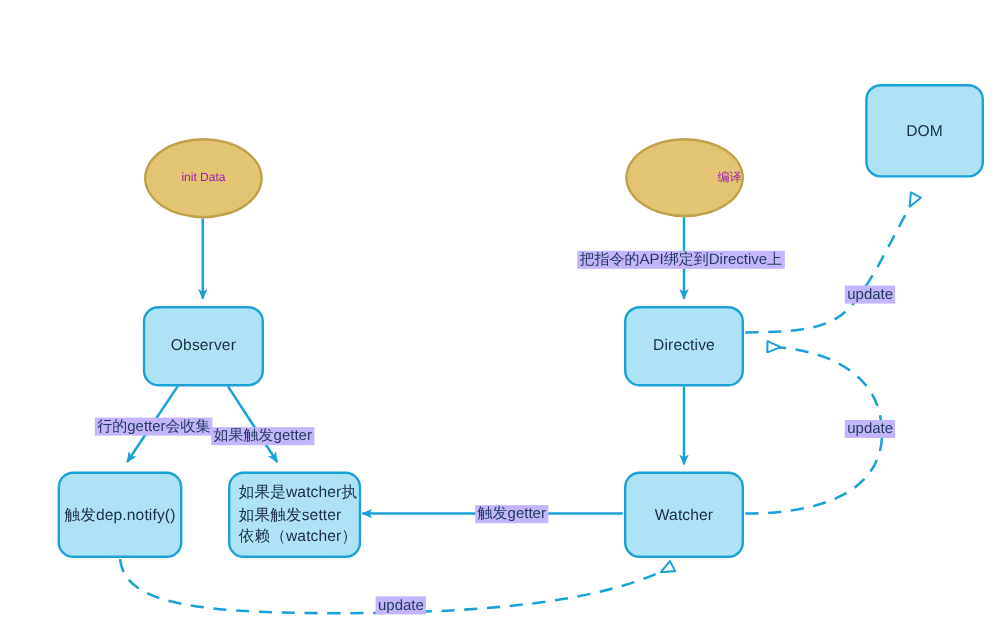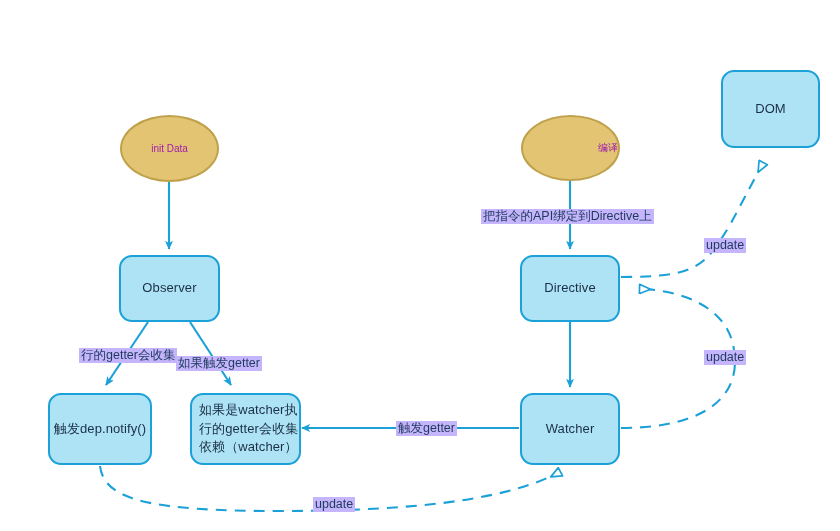--- a/index.html
+++ b/index.html
@@ -84,21 +84,21 @@
     <span class="nlabel">触发dep.notify()</span>
   </div>
 
   <div class="node boxnode" style="left:520px;top:393px;width:100px;height:72px;">
     <span class="nlabel">Watcher</span>
   </div>
 
   <div class="node boxnode" style="left:190px;top:393px;width:111px;height:72px;
               justify-content:flex-start;padding-left:7px;">
     <span class="nlabel left">如果是watcher执
-行的getter会收集
+如果触发setter
 依赖（watcher）</span>
   </div>
 
   <div class="edgelabel" style="left:79px;top:348px;">行的getter会收集</div>
 
   <div class="edgelabel" style="left:176px;top:356px;">如果触发getter</div>
 
   <div class="edgelabel" style="left:481px;top:209px;">把指令的API绑定到Directive上</div>
 
 

